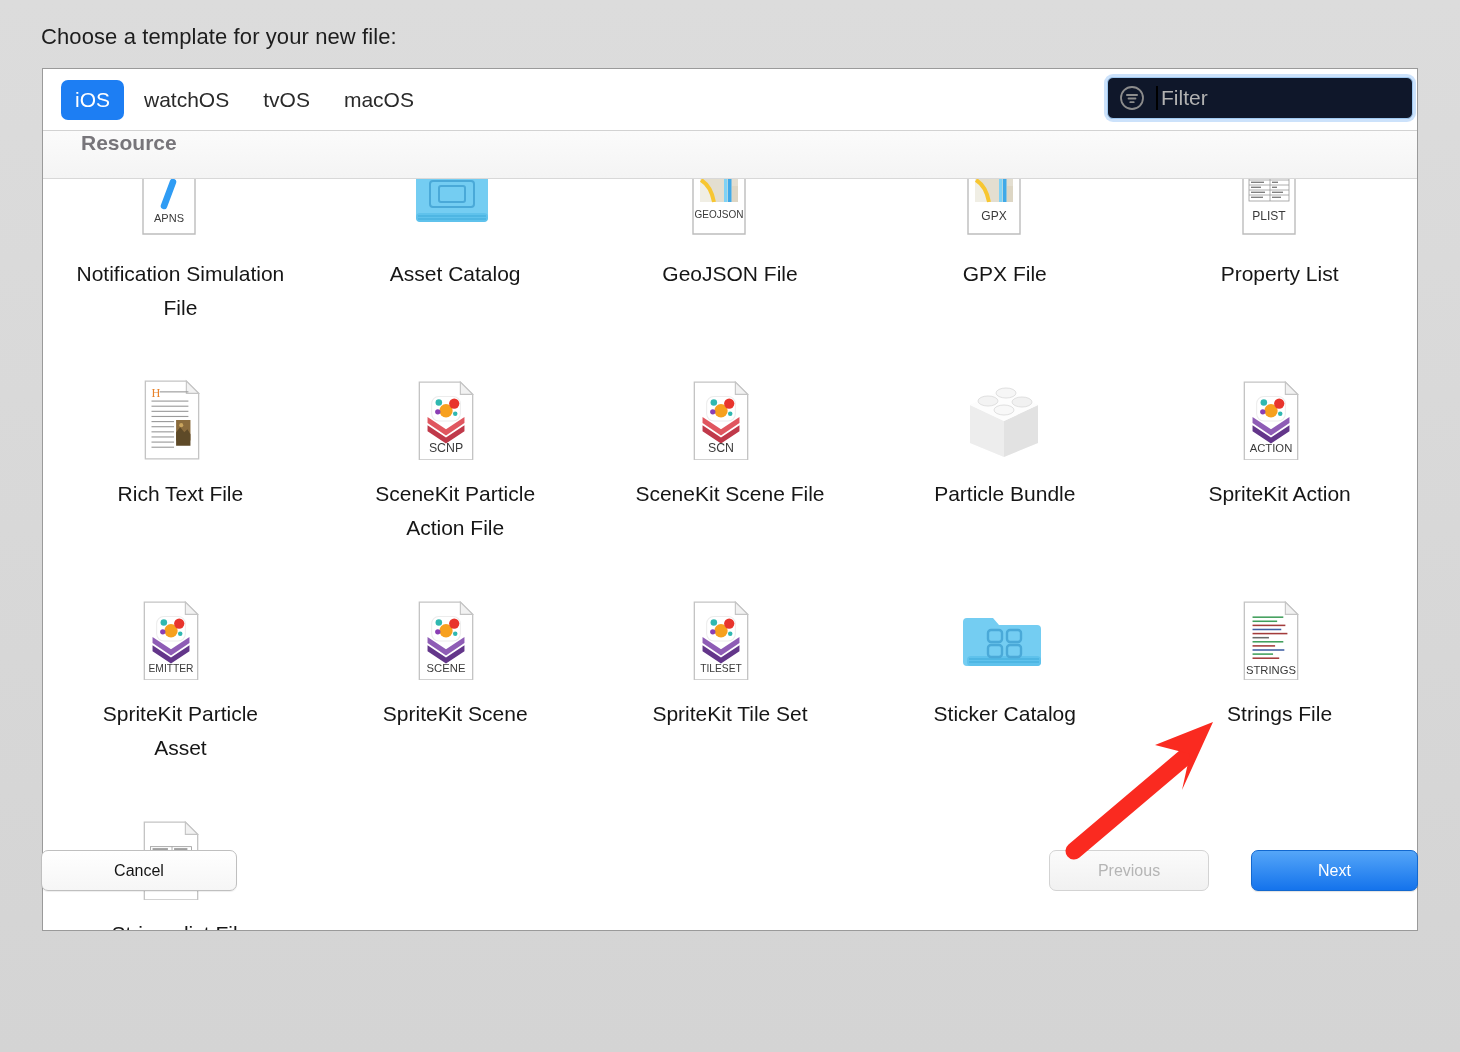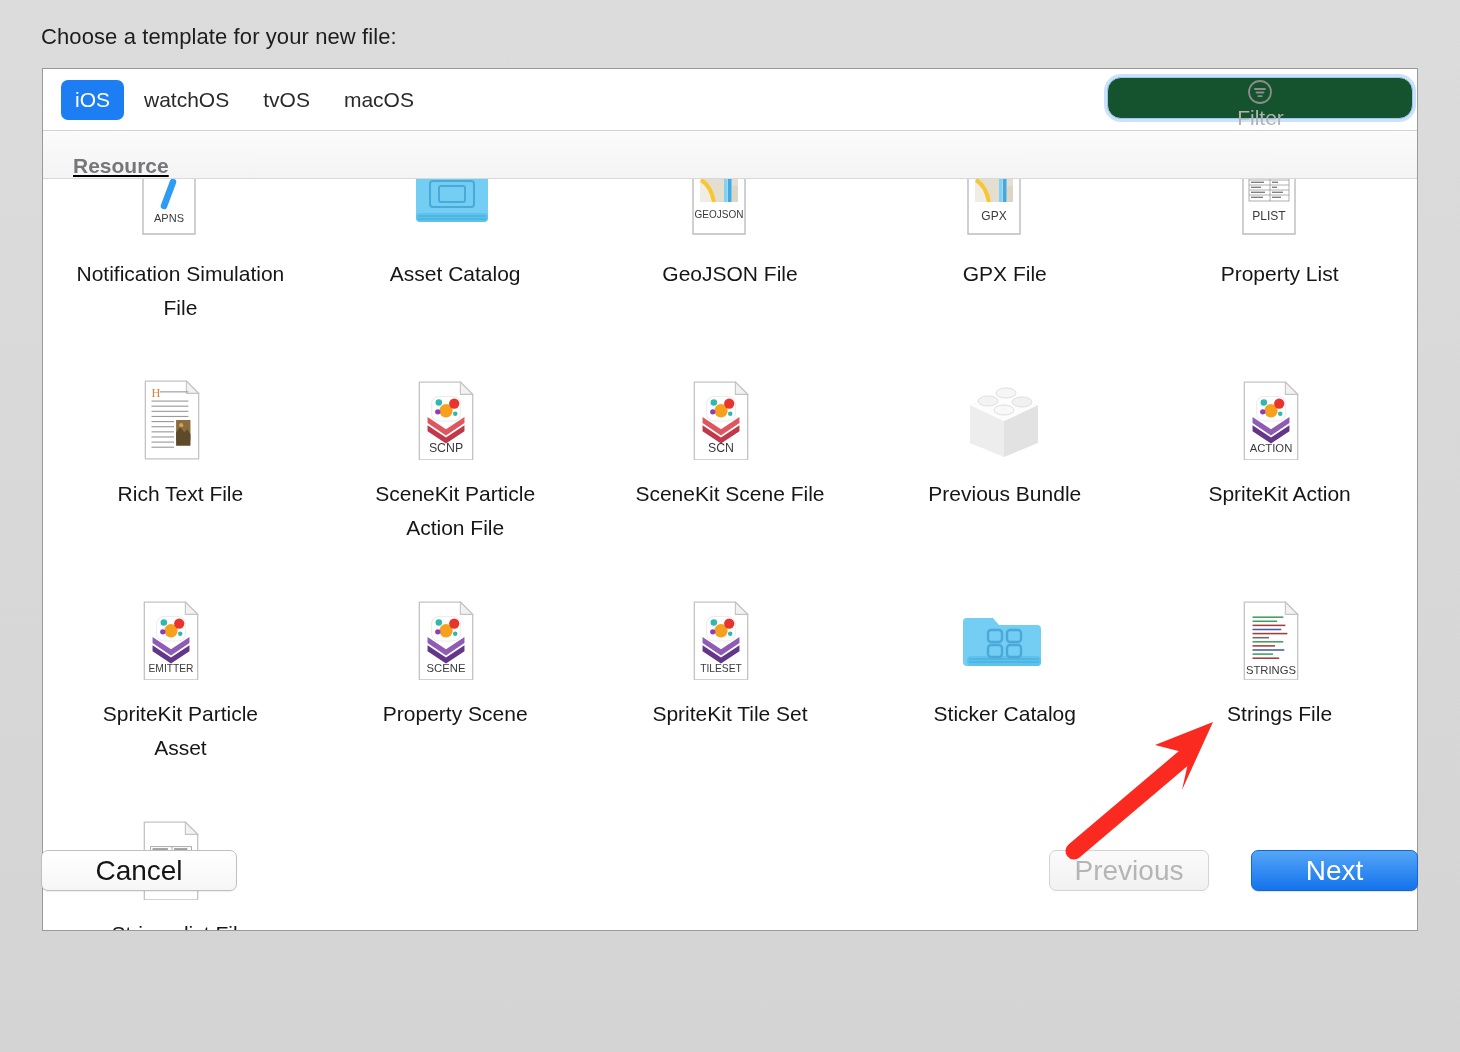--- a/index.html
+++ b/index.html
@@ -57,50 +57,48 @@
   }
   .tab.active {
     background: #1d7ef3;
     color: #ffffff;
   }
 
   .filter-wrap {
     position: absolute;
     right: 4px; top: 8px;
     width: 306px; height: 42px;
-    border-radius: 14px;
+    border-radius: 6px;
     border: 1px solid #9fc8f0;
-    background: #14532d;
+    background: #0f172a;
     box-shadow: 0 0 0 3px rgba(120,180,245,0.38);
     display: flex;
     align-items: center;
     padding: 0 10px;
-    flex-direction: column;
   }
   .filter-icon { width: 28px; height: 28px; flex: 0 0 28px; }
   .caret {
     width: 2px; height: 24px;
     background: #000;
     margin: 0 2px 0 10px;
   }
   .filter-placeholder {
     font-size: 21px;
     color: #b2b2b2;
     margin-left: 1px;
   }
 
   
   .section-header {
     height: 48px;
     background: linear-gradient(180deg,#fbfbfb 0%, #f4f4f4 100%);
     border-bottom: 1px solid #d8d8d8;
     display: flex;
-    align-items: flex-end;
-    padding-left: 30px;
-    text-decoration: underline;
+    align-items: flex-start;
+    padding-left: 38px;
   }
   .section-header span {
     font-size: 21px;
     font-weight: bold;
     color: #77757a;
   }
 
   
   .grid-clip {
     position: relative;
@@ -130,21 +128,21 @@
   .cell-label {
     margin-top: 14px;
     font-size: 21px;
     color: #161616;
     text-align: center;
     line-height: 1.62;
     max-width: 210px;
   }
   .btn {
     position: absolute;
-    font-size: 28px;
+    font-size: 16px;
     border-radius: 7px;
     display: flex; align-items: center; justify-content: center;
     cursor: default;
   }
   .btn-cancel {
     left: 41px; top: 850px;
     width: 196px; height: 41px;
     background: linear-gradient(180deg,#ffffff 0%,#f6f6f6 100%);
     border: 1px solid #bfbfbf;
     color: #141414;
@@ -372,21 +370,21 @@
               <path d="M8 24 l34 -16 l34 16 v38 l-34 14 l-34 -14 z" fill="#fbfbfb"></path>
               <path d="M8 24 l34 16 v36 l-34 -14 z" fill="#ededed"></path>
               <path d="M42 40 l34 -16 v38 l-34 14 z" fill="#e2e2e2"></path>
               <path d="M8 24 l34 -16 l34 16 l-34 16 z" fill="#fdfdfd"></path>
               <ellipse cx="26" cy="20" rx="10" ry="5" fill="#f3f3f3" stroke="#e0e0e0"></ellipse>
               <ellipse cx="44" cy="12" rx="10" ry="5" fill="#f6f6f6" stroke="#e0e0e0"></ellipse>
               <ellipse cx="60" cy="21" rx="10" ry="5" fill="#f1f1f1" stroke="#e0e0e0"></ellipse>
               <ellipse cx="42" cy="29" rx="10" ry="5" fill="#f8f8f8" stroke="#e0e0e0"></ellipse>
             </svg>
           </div>
-          <div class="cell-label">Previous Bundle</div>
+          <div class="cell-label">Particle Bundle</div>
         </div>
 
         <div class="cell">
           <div class="icon-box">
             <svg viewBox="0 0 64 78" width="68" height="80">
               <path d="M6 2 h40 l12 12 v64 h-52 z" fill="#fff" stroke="#c4c4c4" stroke-width="1.3"></path>
               <path d="M46 2 v12 h12 z" fill="#f2f2f2" stroke="#c4c4c4" stroke-width="1.1"></path>
               <path d="M14 44 l18 12 l18 -12 l0 6 l-18 12 l-18 -12 z" fill="#63368a"></path>
               <path d="M14 36 l18 12 l18 -12 l0 6 l-18 12 l-18 -12 z" fill="#8e5cb5"></path>
               <rect x="18" y="16" width="28" height="24" rx="7" fill="#fff" stroke="#ececec" stroke-width="1"></rect>
@@ -429,21 +427,21 @@
               <path d="M14 36 l18 12 l18 -12 l0 6 l-18 12 l-18 -12 z" fill="#8e5cb5"></path>
               <rect x="18" y="16" width="28" height="24" rx="7" fill="#fff" stroke="#ececec" stroke-width="1"></rect>
               <circle cx="32" cy="30" r="6.5" fill="#f7a01e"></circle>
               <circle cx="40" cy="23" r="5" fill="#e8342c"></circle>
               <circle cx="25" cy="22" r="3.2" fill="#2fb8b0"></circle>
               <circle cx="24" cy="31" r="2.6" fill="#8a3fb5"></circle>
               <circle cx="41" cy="33" r="2.2" fill="#2fb8b0"></circle>
               <text x="32" y="70" font-size="11" fill="#3a3a3a" text-anchor="middle" font-family="'Liberation Sans',sans-serif">SCENE</text>
             </svg>
           </div>
-          <div class="cell-label">Property Scene</div>
+          <div class="cell-label">SpriteKit Scene</div>
         </div>
 
         <div class="cell">
           <div class="icon-box">
             <svg viewBox="0 0 64 78" width="68" height="80">
               <path d="M6 2 h40 l12 12 v64 h-52 z" fill="#fff" stroke="#c4c4c4" stroke-width="1.3"></path>
               <path d="M46 2 v12 h12 z" fill="#f2f2f2" stroke="#c4c4c4" stroke-width="1.1"></path>
               <path d="M14 44 l18 12 l18 -12 l0 6 l-18 12 l-18 -12 z" fill="#63368a"></path>
               <path d="M14 36 l18 12 l18 -12 l0 6 l-18 12 l-18 -12 z" fill="#8e5cb5"></path>
               <rect x="18" y="16" width="28" height="24" rx="7" fill="#fff" stroke="#ececec" stroke-width="1"></rect>

